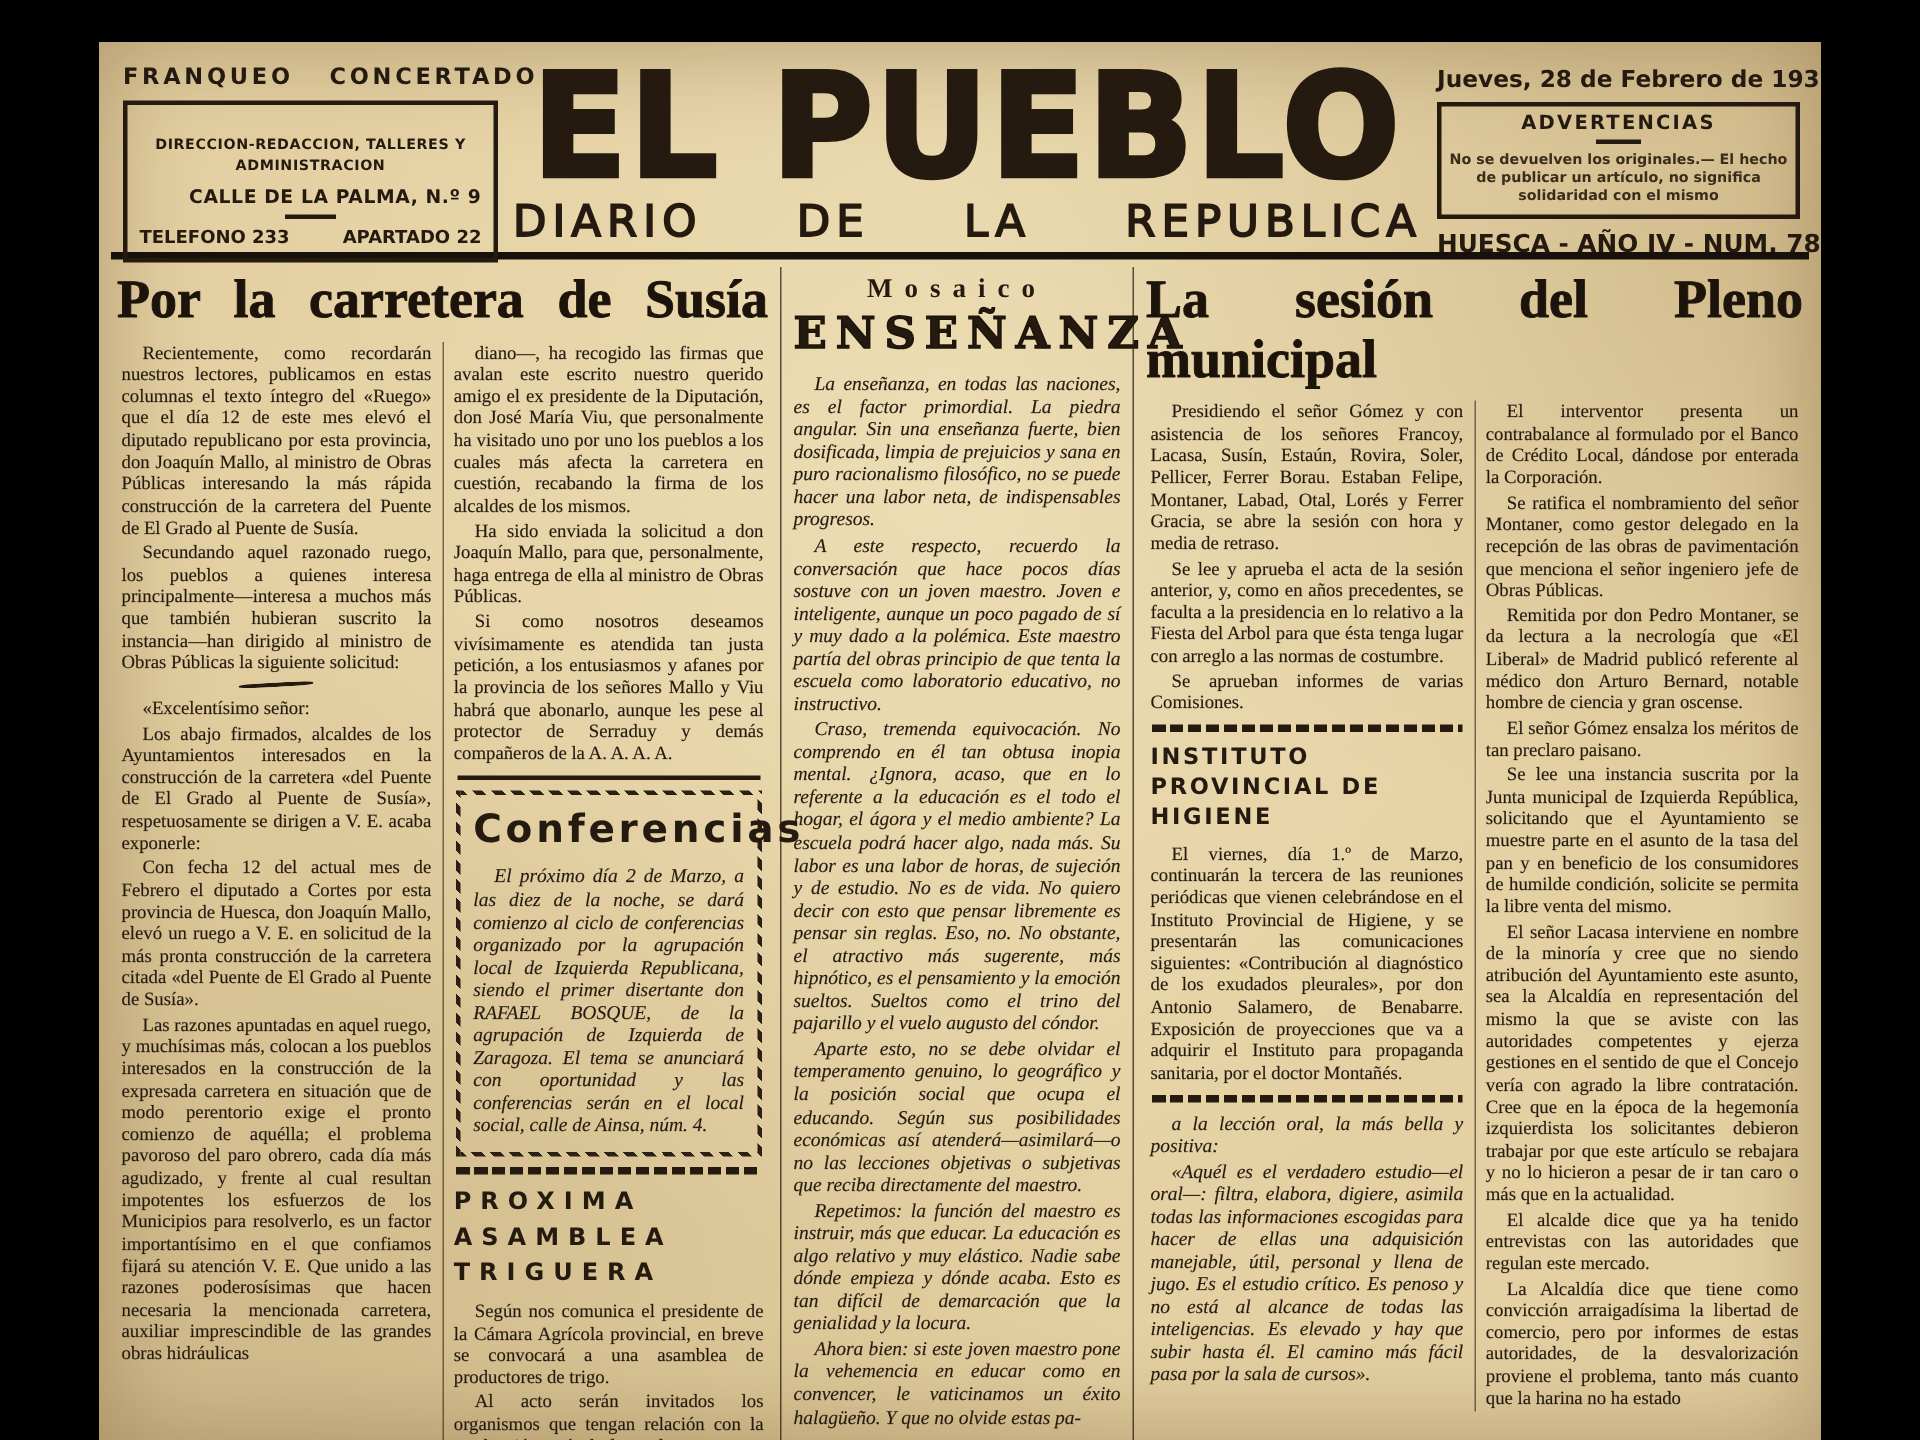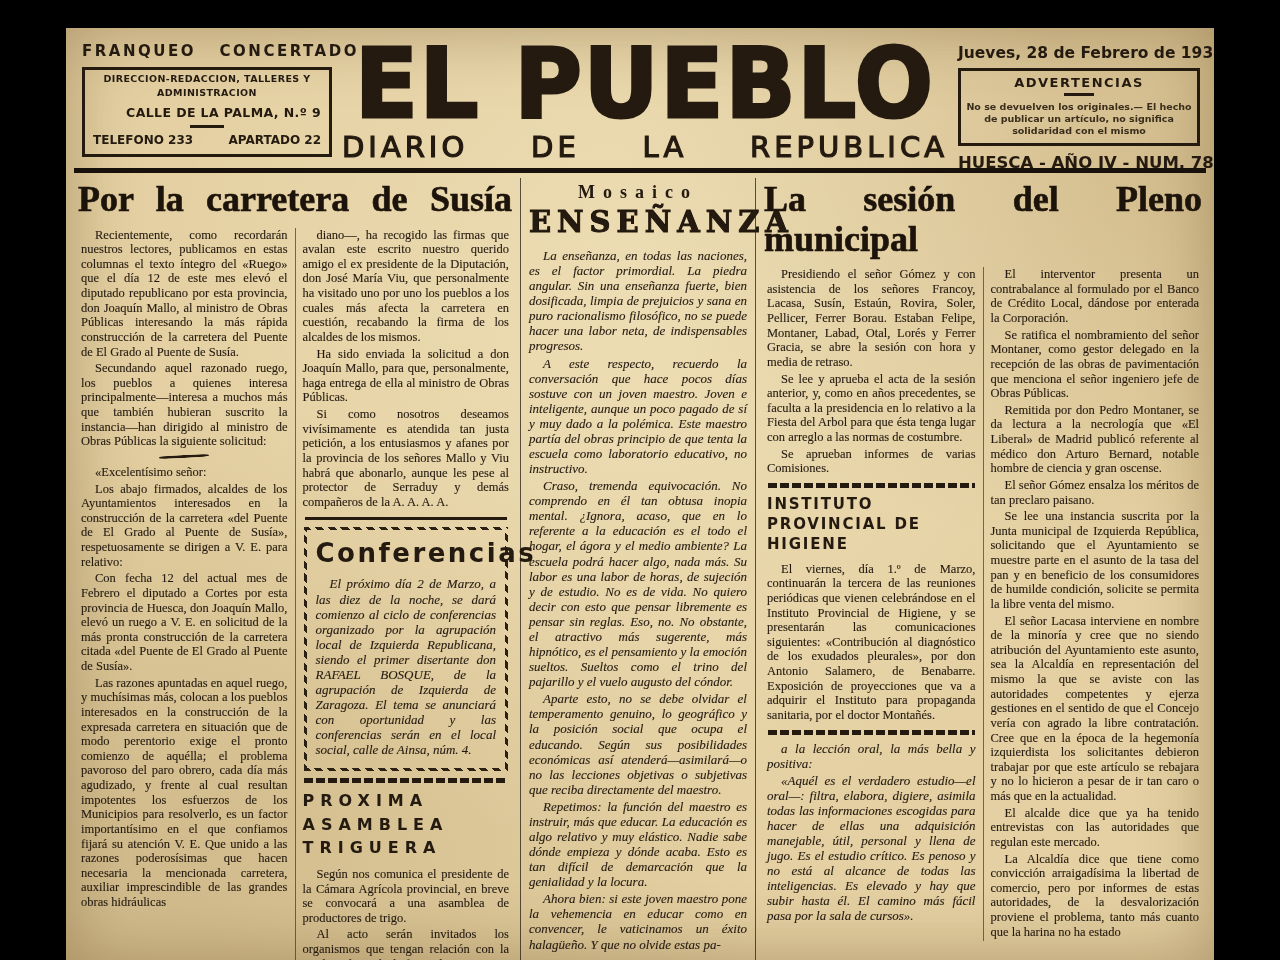--- a/index.html
+++ b/index.html
@@ -13,21 +13,21 @@
     box-shadow: inset 0 0 70px rgba(92,62,20,.4);
     color:#241a10;overflow:hidden;
     font-family:"Liberation Serif","DejaVu Serif",serif;
   }
   
   .page-header{display:flex;justify-content:space-between;align-items:flex-start;
     height:138px;box-sizing:border-box;padding:10px 14px 0 16px;}
   .hdr-left{width:250px;flex:none;padding-top:4px;}
   .franqueo{font-family:"DejaVu Sans",sans-serif;font-weight:bold;font-size:15px;
     letter-spacing:2.5px;word-spacing:16px;white-space:nowrap;}
-  .admin-box{border:3px solid #241a10;margin-top:7px;padding:2px 8px 7px;text-align:center;}
+  .admin-box{border:3px solid #241a10;margin-top:7px;padding:20px 8px 7px;text-align:center;}
   .admin-small{font-family:"DejaVu Sans",sans-serif;font-weight:bold;font-size:9.5px;letter-spacing:.4px;line-height:1.45;}
   .admin-addr{font-family:"DejaVu Sans",sans-serif;font-weight:bold;font-size:12.5px;margin-top:5px;letter-spacing:.4px;text-align:right;}
   .admin-dash{width:34px;height:3px;background:#241a10;margin:5px auto;}
   .admin-row{display:flex;justify-content:space-between;font-family:"DejaVu Sans",sans-serif;
     font-weight:bold;font-size:12px;margin-top:2px;align-items:flex-end;}
   .masthead{flex:1;max-width:660px;margin:0 10px;text-align:center;}
   .masthead-title{font-family:"DejaVu Sans",sans-serif;font-weight:bold;font-size:92px;
     line-height:.98;letter-spacing:2px;white-space:nowrap;color:#241a10;
     -webkit-text-stroke:3px #241a10;transform:scaleY(1.04);transform-origin:top;}
   .masthead-sub{font-family:"DejaVu Sans",sans-serif;font-weight:normal;font-size:29px;
@@ -117,21 +117,21 @@
   <div class="content">
 
     <section class="article-left">
       <h1 class="headline">Por la carretera de Susía</h1>
       <div class="twocol">
         <div class="col">
           <p class="para">Recientemente, como recordarán nuestros lectores, publicamos en estas columnas el texto íntegro del «Ruego» que el día 12 de este mes elevó el diputado republicano por esta provincia, don Joaquín Mallo, al ministro de Obras Públicas interesando la más rápida construcción de la carretera del Puente de El Grado al Puente de Susía.</p>
           <p class="para">Secundando aquel razonado ruego, los pueblos a quienes interesa principalmente—interesa a muchos más que también hubieran suscrito la instancia—han dirigido al ministro de Obras Públicas la siguiente solicitud:</p>
           <div class="squiggle"></div>
           <p class="para">«Excelentísimo señor:</p>
-          <p class="para">Los abajo firmados, alcaldes de los Ayuntamientos interesados en la construcción de la carretera «del Puente de El Grado al Puente de Susía», respetuosamente se dirigen a V. E. para relativo:</p>
+          <p class="para">Los abajo firmados, alcaldes de los Ayuntamientos interesados en la construcción de la carretera «del Puente de El Grado al Puente de Susía», respetuosamente se dirigen a V. E. acaba exponerle:</p>
           <p class="para">Con fecha 12 del actual mes de Febrero el diputado a Cortes por esta provincia de Huesca, don Joaquín Mallo, elevó un ruego a V. E. en solicitud de la más pronta construcción de la carretera citada «del Puente de El Grado al Puente de Susía».</p>
           <p class="para">Las razones apuntadas en aquel ruego, y muchísimas más, colocan a los pueblos interesados en la construcción de la expresada carretera en situación que de modo perentorio exige el pronto comienzo de aquélla; el problema pavoroso del paro obrero, cada día más agudizado, y frente al cual resultan impotentes los esfuerzos de los Municipios para resolverlo, es un factor importantísimo en el que confiamos fijará su atención V. E. Que unido a las razones poderosísimas que hacen necesaria la mencionada carretera, auxiliar imprescindible de las grandes obras hidráulicas</p>
         </div>
         <div class="col">
           <p class="para">diano—, ha recogido las firmas que avalan este escrito nuestro querido amigo el ex presidente de la Diputación, don José María Viu, que personalmente ha visitado uno por uno los pueblos a los cuales más afecta la carretera en cuestión, recabando la firma de los alcaldes de los mismos.</p>
           <p class="para">Ha sido enviada la solicitud a don Joaquín Mallo, para que, personalmente, haga entrega de ella al ministro de Obras Públicas.</p>
           <p class="para">Si como nosotros deseamos vivísimamente es atendida tan justa petición, a los entusiasmos y afanes por la provincia de los señores Mallo y Viu habrá que abonarlo, aunque les pese al protector de Serraduy y demás compañeros de la A. A. A. A.</p>
           <div class="solid-rule"></div>
           <div class="conf-box">
             <div class="conf-title">Conferencias</div>

